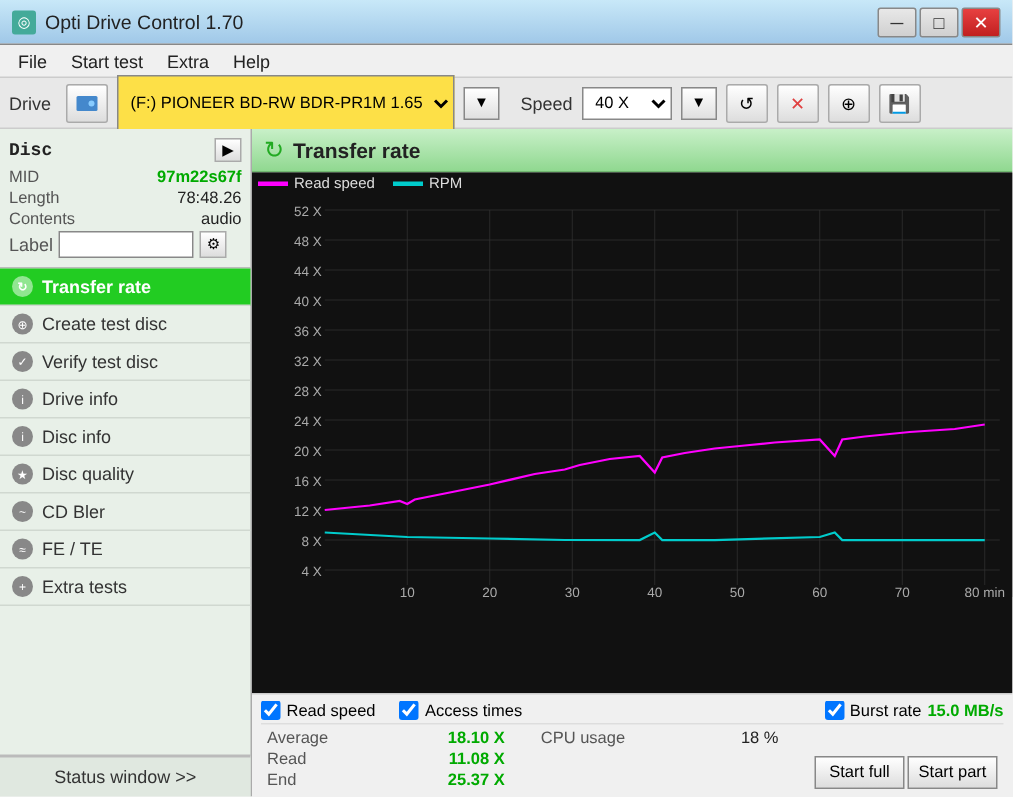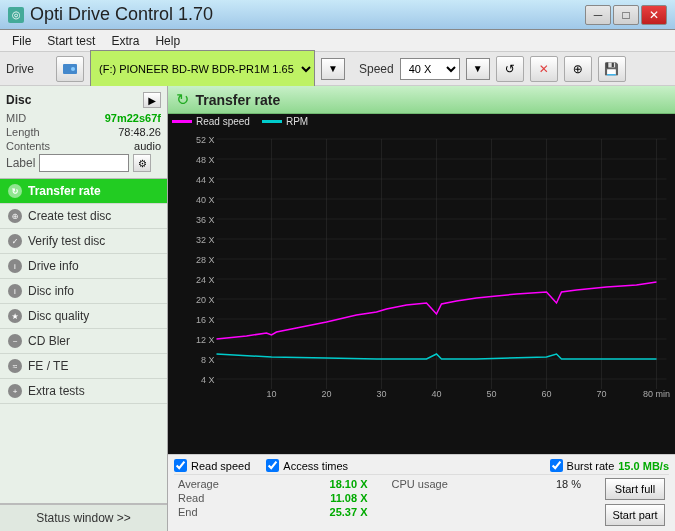--- a/index.html
+++ b/index.html
@@ -2,46 +2,46 @@
 <html><head>
   <meta charset="utf-8">
   <style>
     * { margin: 0; padding: 0; box-sizing: border-box; }
     body { width: 675px; height: 531px; font-family: 'Segoe UI', Tahoma, sans-serif; font-size: 12px; background: #f0f0f0; overflow: hidden; }
     
     
     .titlebar { background: linear-gradient(to bottom, #c8e8f8, #a0c8e8); height: 30px; display: flex; align-items: center; justify-content: space-between; padding: 0 8px; border-bottom: 1px solid #888; }
     .titlebar-left { display: flex; align-items: center; gap: 6px; }
     .titlebar-icon { width: 16px; height: 16px; background: #4a9; border-radius: 2px; display: flex; align-items: center; justify-content: center; color: white; font-size: 10px; }
-    .titlebar-title { font-size: 18px; color: #222; font-weight: normal; }
+    .titlebar-title { font-size: 13px; color: #222; font-weight: normal; }
     .titlebar-buttons { display: flex; gap: 2px; }
     .tb-btn { width: 26px; height: 20px; border: 1px solid #888; background: linear-gradient(to bottom, #e8e8e8, #d0d0d0); cursor: pointer; display: flex; align-items: center; justify-content: center; font-size: 12px; color: #333; border-radius: 2px; }
     .tb-btn.close { background: linear-gradient(to bottom, #e84040, #c02020); color: white; }
     
     
     .menubar { background: #f0f0f0; height: 22px; display: flex; align-items: center; padding: 0 4px; border-bottom: 1px solid #ccc; }
     .menu-item { padding: 2px 8px; cursor: pointer; font-size: 12px; color: #222; }
     
     
     .drivebar { background: #e8e8e8; height: 34px; display: flex; align-items: center; padding: 0 6px; gap: 6px; border-bottom: 1px solid #ccc; }
-    .drive-label { font-size: 12px; color: #333; margin-right: 16px; }
-    .drive-select { height: 38px; min-width: 200px; font-size: 11px; border: 1px solid #888; background: #bef264; padding: 0 4px; }
+    .drive-label { font-size: 12px; color: #333; margin-right: 4px; }
+    .drive-select { height: 38px; min-width: 200px; font-size: 11px; border: 1px solid #888; background: #fde047; padding: 0 4px; }
     .drive-btn { height: 22px; width: 24px; border: 1px solid #888; background: linear-gradient(to bottom, #fff, #e0e0e0); cursor: pointer; display: flex; align-items: center; justify-content: center; font-size: 10px; }
     .speed-label { font-size: 12px; color: #333; margin-left: 8px; }
     .speed-select { height: 22px; width: 60px; font-size: 11px; border: 1px solid #888; background: white; padding: 0 4px; }
     .icon-btn { width: 28px; height: 26px; border: 1px solid #aaa; background: linear-gradient(to bottom, #fff, #ddd); cursor: pointer; display: flex; align-items: center; justify-content: center; border-radius: 2px; }
     
     
     .main { display: flex; height: calc(531px - 30px - 22px - 34px); }
     
     
     .sidebar { width: 168px; background: #e8f0e8; border-right: 1px solid #aaa; display: flex; flex-direction: column; flex-shrink: 0; }
     .disc-panel { padding: 6px; border-bottom: 1px solid #bbb; }
     .disc-header { display: flex; justify-content: space-between; align-items: center; margin-bottom: 4px; }
-    .disc-title { font-weight: bold; font-size: 12px; color: #222; }
+    .disc-title { font-weight: bold; font-size: 12px; color: #222; font-family: Liberation Mono, monospace; }
     .disc-arrow { width: 18px; height: 16px; background: linear-gradient(to bottom, #fff, #ddd); border: 1px solid #aaa; cursor: pointer; display: flex; align-items: center; justify-content: center; font-size: 10px; }
     .disc-row { display: flex; justify-content: space-between; margin-bottom: 2px; font-size: 11px; }
     .disc-key { color: #555; }
     .disc-value { color: #00aa00; font-weight: bold; }
     .disc-value-normal { color: #222; }
     .label-row { display: flex; align-items: center; gap: 4px; margin-top: 2px; }
     .label-input { width: 90px; height: 18px; border: 1px solid #888; background: white; font-size: 11px; }
     .label-icon-btn { width: 18px; height: 18px; border: 1px solid #aaa; background: linear-gradient(to bottom, #fff, #ddd); cursor: pointer; display: flex; align-items: center; justify-content: center; font-size: 10px; }
     
     .nav-item { display: flex; align-items: center; gap: 6px; padding: 5px 8px; cursor: pointer; font-size: 12px; color: #333; border-bottom: 1px solid #d0d8d0; }
@@ -73,21 +73,21 @@
     .burst-value { color: #00aa00; font-weight: bold; }
     
     .stats-rows { display: flex; gap: 16px; }
     .stats-col { flex: 1; padding: 2px 4px; }
     .stats-row-item { display: flex; justify-content: space-between; align-items: center; padding: 1px 0; font-size: 11px; }
     .stats-label { color: #555; }
     .stats-value { color: #00aa00; font-weight: bold; min-width: 50px; text-align: right; }
     .stats-value-dark { color: #222; min-width: 50px; text-align: right; }
     .start-btn { height: 22px; min-width: 60px; border: 1px solid #888; background: linear-gradient(to bottom, #fff, #ddd); cursor: pointer; font-size: 11px; margin: 1px 0; }
     
-    .buttons-col { display: flex; flex-direction: column; justify-content: center; align-items: flex-end; padding: 2px 4px; gap: 2px; }
+    .buttons-col { display: flex; flex-direction: row; justify-content: center; align-items: flex-end; padding: 2px 4px; gap: 2px; }
   </style>
 </head>
 <body>
 
 <div class="titlebar">
   <div class="titlebar-left">
     <div class="titlebar-icon">◎</div>
     <span class="titlebar-title">Opti Drive Control 1.70</span>
   </div>
   <div class="titlebar-buttons">

